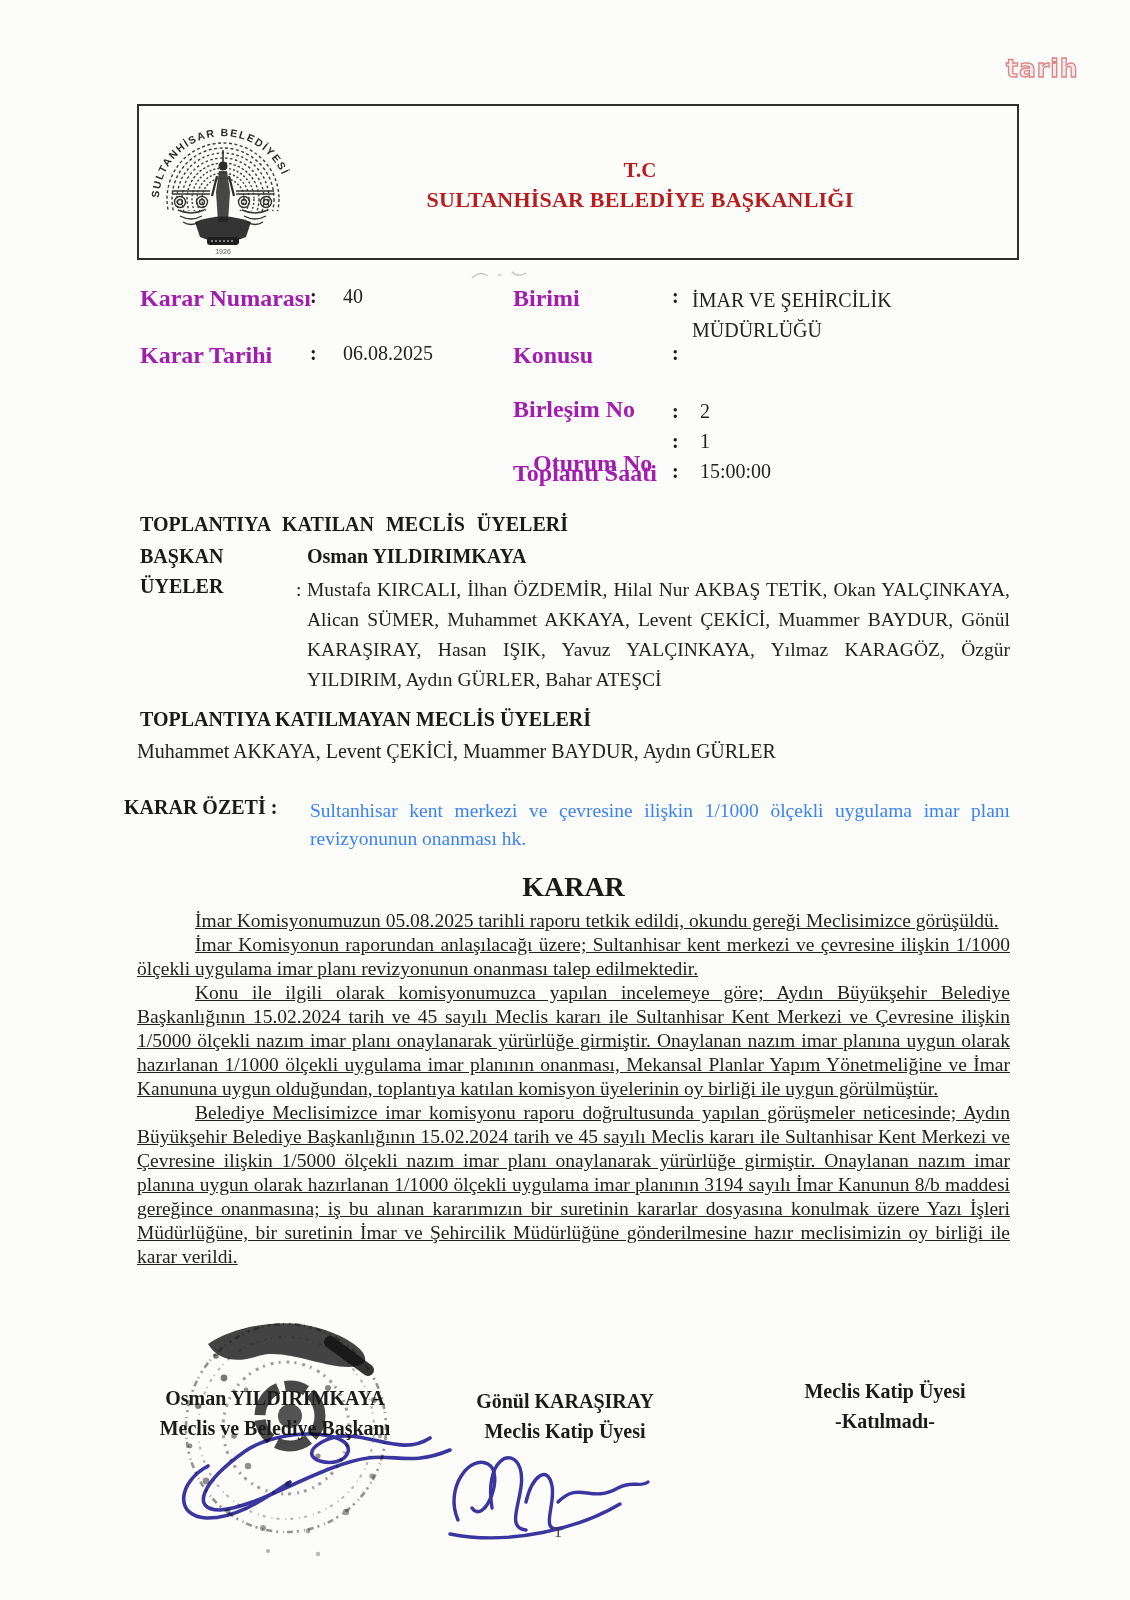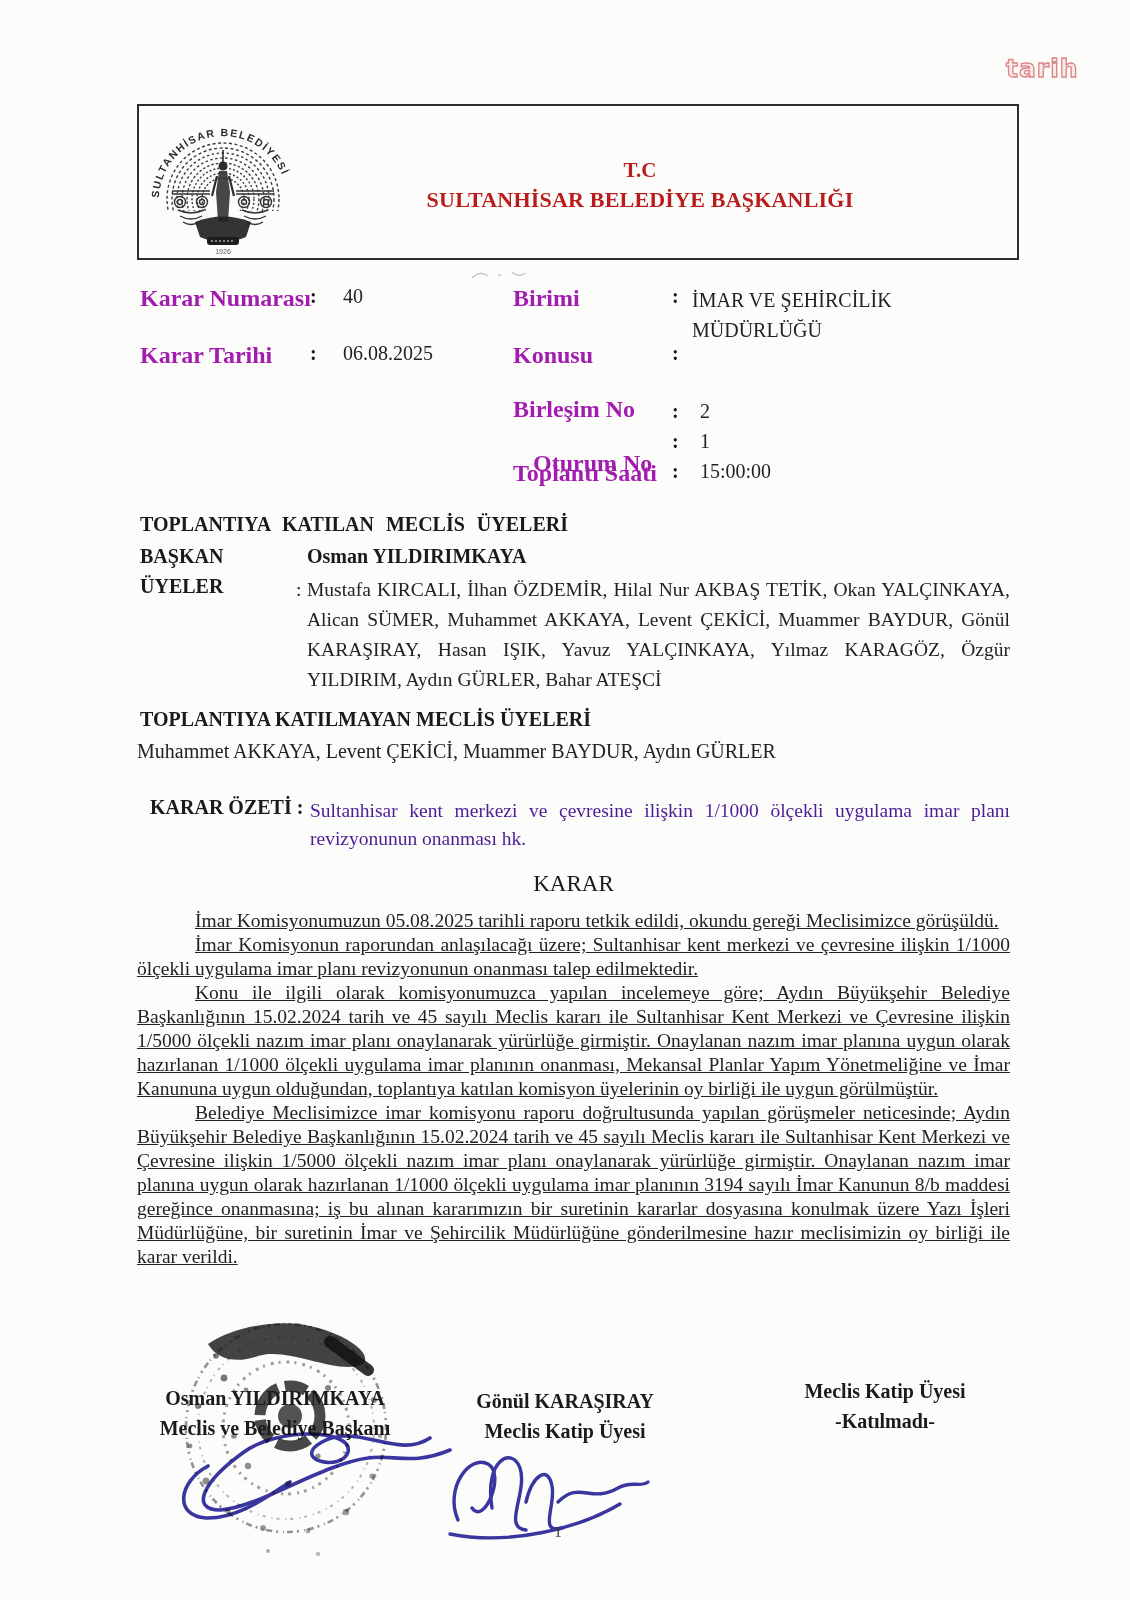--- a/index.html
+++ b/index.html
@@ -22,23 +22,23 @@
   .header-text .org{font-size:22px;letter-spacing:.2px;}
   
   .meta-label{font-size:24px;font-weight:bold;color:#a21caf;white-space:nowrap;}
   .meta-colon{font-size:20px;font-weight:bold;color:#1b1b1b;}
   .meta-value{font-size:20px;color:#222;}
   
   .sec-title{font-size:20px;font-weight:bold;color:#1a1a1a;white-space:nowrap;}
   .wide-words{word-spacing:7px;}
   .members-text{font-size:19.5px;line-height:30px;text-align:justify;color:#222;}
   .plain{font-size:20px;color:#222;}
-  .summary-text{font-size:19.5px;line-height:28px;text-align:justify;color:#4c1d95;}
-  
-  .karar-heading{left:137px;top:871px;width:873px;text-align:center;font-size:23px;font-weight:normal;color:#1a1a1a;}
+  .summary-text{font-size:19.5px;line-height:28px;text-align:justify;color:#3b82f6;}
+  
+  .karar-heading{left:137px;top:871px;width:873px;text-align:center;font-size:28px;font-weight:bold;color:#1a1a1a;}
   .body-text{left:137px;top:909px;width:873px;font-size:19.5px;line-height:24px;text-align:justify;color:#222;}
   .body-text p{margin:0;text-indent:58px;text-decoration:underline;}
   
   .sig-block{text-align:center;font-size:20px;font-weight:bold;line-height:30px;color:#1b1b1b;}
   .page-num{left:548px;top:1524px;width:20px;text-align:center;font-size:15px;color:#333;}
   .overlay{mix-blend-mode:multiply;}
   svg{display:block;}
 </style>
 </head>
 <body>
@@ -151,21 +151,21 @@
   <div class="abs sec-title" style="left:140px;top:545px;">BAŞKAN</div>
   <div class="abs sec-title" style="left:307px;top:545px;">Osman YILDIRIMKAYA</div>
 
   <div class="abs sec-title" style="left:140px;top:575px;">ÜYELER</div>
   <div class="abs members-text" style="left:296px;top:575px;width:12px;">:</div>
   <div class="abs members-text" style="left:307px;top:575px;width:703px;">Mustafa KIRCALI, İlhan ÖZDEMİR, Hilal Nur AKBAŞ TETİK, Okan YALÇINKAYA, Alican SÜMER, Muhammet AKKAYA, Levent ÇEKİCİ, Muammer BAYDUR, Gönül KARAŞIRAY, Hasan IŞIK, Yavuz YALÇINKAYA, Yılmaz KARAGÖZ, Özgür YILDIRIM, Aydın GÜRLER, Bahar ATEŞCİ</div>
 
   <div class="abs sec-title" style="left:140px;top:708px;">TOPLANTIYA KATILMAYAN MECLİS ÜYELERİ</div>
   <div class="abs plain" style="left:137px;top:740px;width:873px;">Muhammet AKKAYA, Levent ÇEKİCİ, Muammer BAYDUR, Aydın GÜRLER</div>
 
-  <div class="abs sec-title" style="left:150px;top:796px;">KARAR ÖZETİ :</div>
+  <div class="abs sec-title" style="left:124px;top:796px;">KARAR ÖZETİ :</div>
   <div class="abs summary-text" style="left:310px;top:797px;width:700px;">Sultanhisar kent merkezi ve çevresine ilişkin 1/1000 ölçekli uygulama imar planı revizyonunun onanması hk.</div>
 
   <div class="abs karar-heading">KARAR</div>
   <div class="abs body-text">
     <p>İmar Komisyonumuzun 05.08.2025 tarihli raporu tetkik edildi, okundu gereği Meclisimizce görüşüldü.</p>
     <p>İmar Komisyonun raporundan anlaşılacağı üzere; Sultanhisar kent merkezi ve çevresine ilişkin 1/1000 ölçekli uygulama imar planı revizyonunun onanması talep edilmektedir.</p>
     <p>Konu ile ilgili olarak komisyonumuzca yapılan incelemeye göre; Aydın Büyükşehir Belediye Başkanlığının 15.02.2024 tarih ve 45 sayılı Meclis kararı ile Sultanhisar Kent Merkezi ve Çevresine ilişkin 1/5000 ölçekli nazım imar planı onaylanarak yürürlüğe girmiştir. Onaylanan nazım imar planına uygun olarak hazırlanan 1/1000 ölçekli uygulama imar planının onanması, Mekansal Planlar Yapım Yönetmeliğine ve İmar Kanununa uygun olduğundan, toplantıya katılan komisyon üyelerinin oy birliği ile uygun görülmüştür.</p>
     <p>Belediye Meclisimizce imar komisyonu raporu doğrultusunda yapılan görüşmeler neticesinde; Aydın Büyükşehir Belediye Başkanlığının 15.02.2024 tarih ve 45 sayılı Meclis kararı ile Sultanhisar Kent Merkezi ve Çevresine ilişkin 1/5000 ölçekli nazım imar planı onaylanarak yürürlüğe girmiştir. Onaylanan nazım imar planına uygun olarak hazırlanan 1/1000 ölçekli uygulama imar planının 3194 sayılı İmar Kanunun 8/b maddesi gereğince onanmasına; iş bu alınan kararımızın bir suretinin kararlar dosyasına konulmak üzere Yazı İşleri Müdürlüğüne, bir suretinin İmar ve Şehircilik Müdürlüğüne gönderilmesine hazır meclisimizin oy birliği ile karar verildi.</p>
   </div>
 

